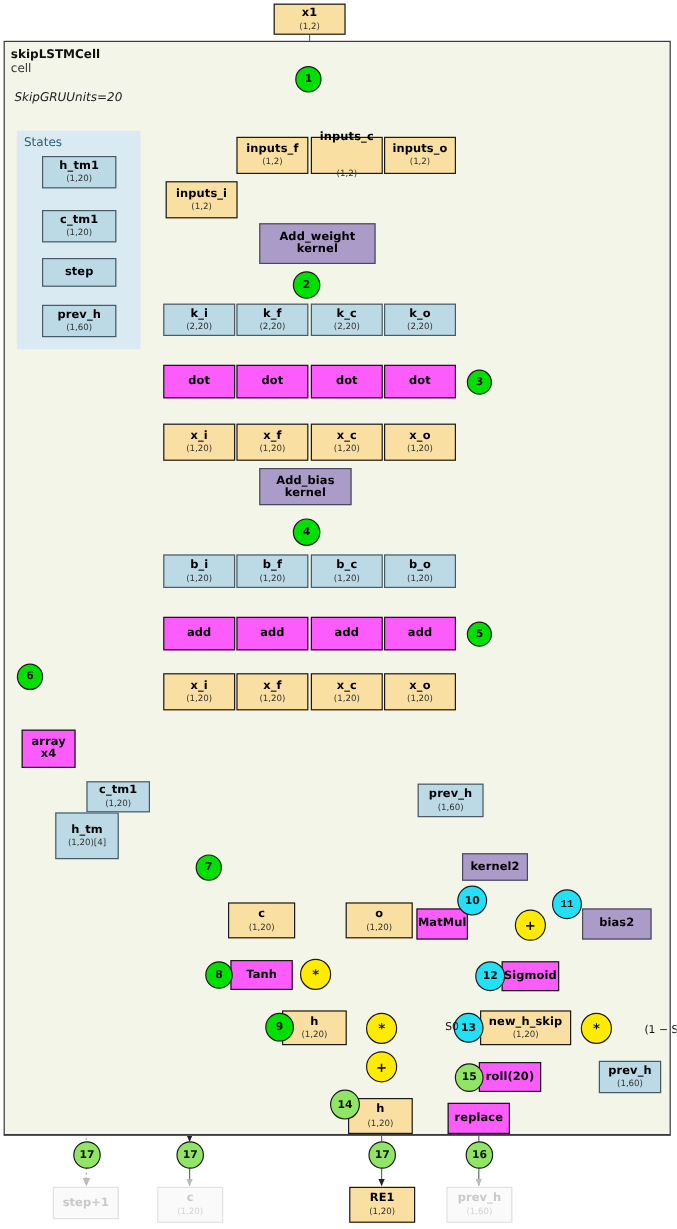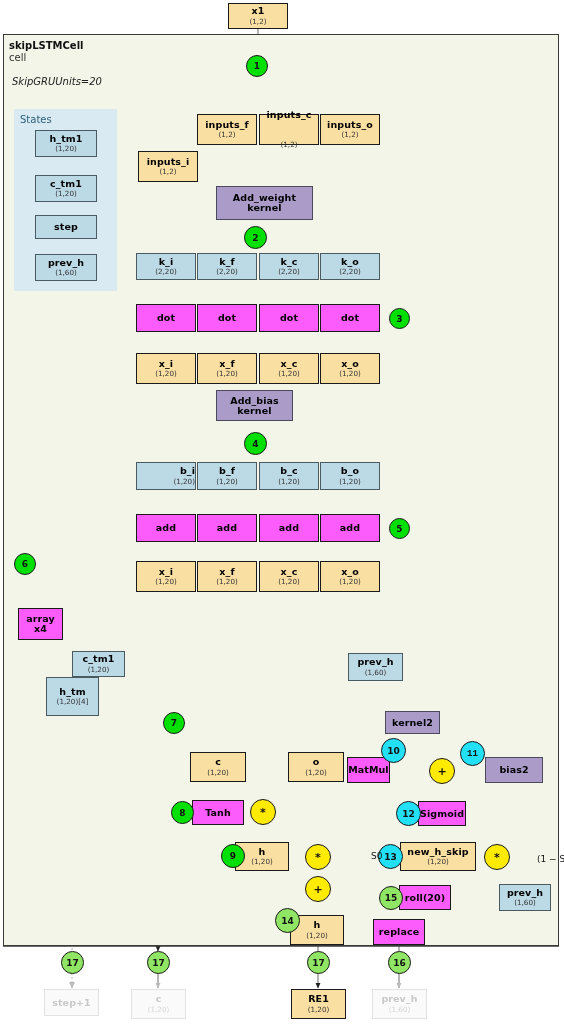--- a/index.html
+++ b/index.html
@@ -303,21 +303,21 @@
   <div class="node n-tan" style="left:320px;top:353px;width:60px;height:31px;">
     <span class="lbl">x_o</span>
     <span class="shp">(1,20)</span>
   </div>
 
   <div class="node n-pur" style="left:216px;top:390px;width:77px;height:31px;">
     <span class="lbl">Add_bias</span>
     <span class="lbl">kernel</span>
   </div>
 
-  <div class="node n-blu" style="left:136px;top:462px;width:60px;height:28px;align-items:flex-end;">
+  <div class="node n-blu" style="left:136px;top:462px;width:60px;height:28px;">
     <span class="lbl">b_i</span>
     <span class="shp">(1,20)</span>
   </div>
   <div class="node n-blu" style="left:197px;top:462px;width:60px;height:28px;">
     <span class="lbl">b_f</span>
     <span class="shp">(1,20)</span>
   </div>
   <div class="node n-blu" style="left:259px;top:462px;width:60px;height:28px;">
     <span class="lbl">b_c</span>
     <span class="shp">(1,20)</span>

